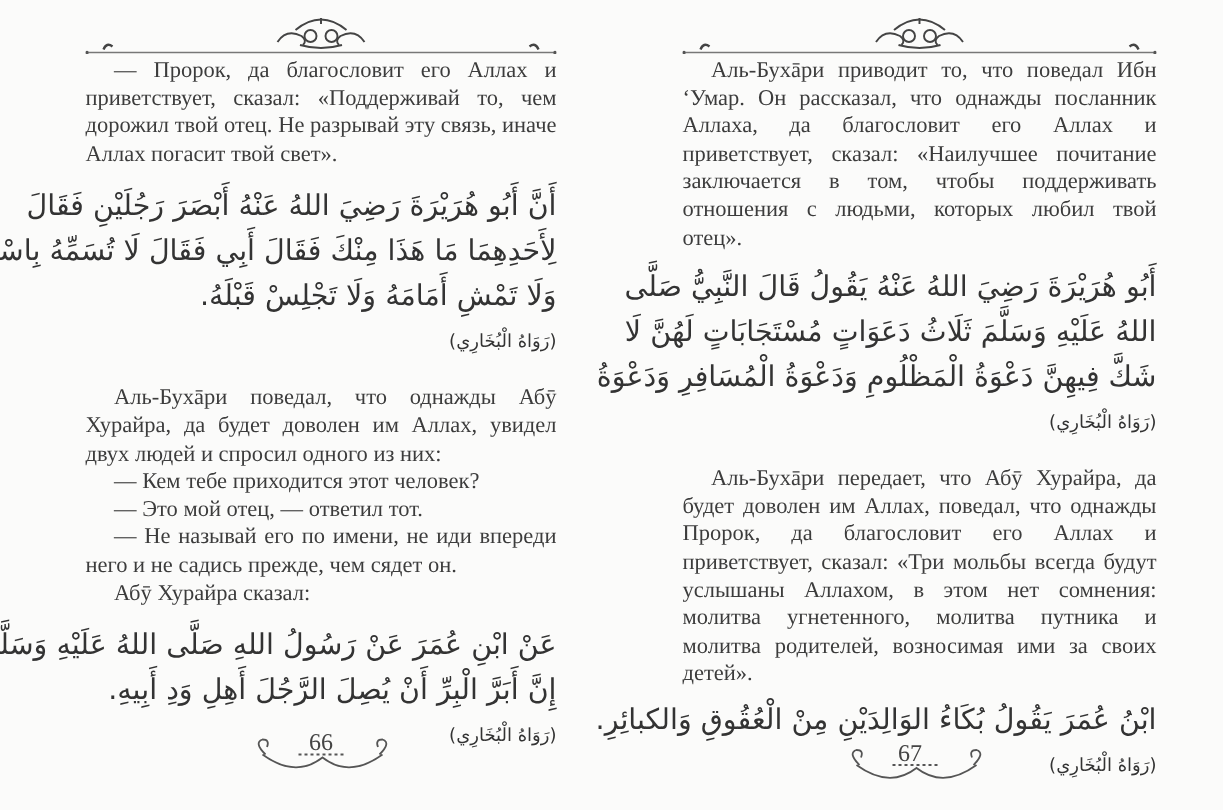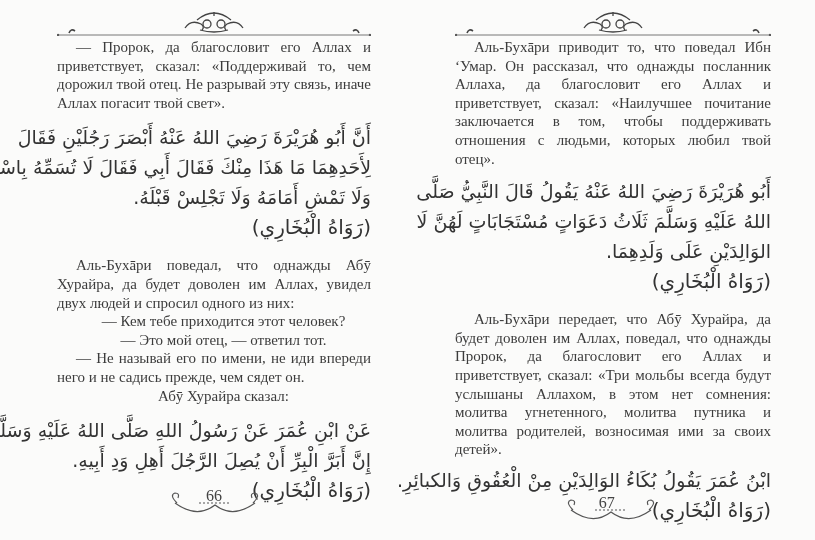--- a/index.html
+++ b/index.html
@@ -6,24 +6,24 @@
   body { width:815px; height:540px; background:#fbfbfa; overflow:hidden; position:relative;
          font-family:"Liberation Serif","DejaVu Serif",serif; color:#3c3c3c; }
   .page { position:absolute; top:0; height:424px; }
   .page.left { left:57px; width:314px; }
   .page.right { left:455px; width:316px; }
   .header { position:absolute; top:6px; left:0; width:100%; height:28px; }
   .header svg { position:absolute; left:0; top:0; }
   .content { position:absolute; top:38px; left:0; width:100%; }
   .ru { font-size:15px; line-height:18.6px; text-align:justify; margin:0; }
   .ru.indent { text-indent:19px; }
-  .ru.dash { text-indent:19px; text-align:center; }
+  .ru.dash { text-indent:19px; text-align:left; }
   .ar { direction:rtl; font-family:"DejaVu Sans",sans-serif; font-size:19px; line-height:30px;
         text-align:right; margin:0; color:#333; white-space:nowrap; }
-  .ar.src { font-size:20px; }
+  .ar.src { font-size:12px; }
   .gap { height:8px; }
   .footer { position:absolute; width:100%; text-align:center; }
   .footer .num { position:absolute; left:50%; transform:translateX(-50%); top:0; font-size:16px; color:#444; }
 </style>
 </head>
 <body>
 
 <div class="page left">
   <div class="header">
     <svg width="314" height="30" viewBox="0 0 314 30">
@@ -91,21 +91,21 @@
         <path d="M158 6 v4"></path>
         <path d="M144 24 q14 4 28 0"></path>
       </g>
     </svg>
   </div>
   <div class="content">
     <p class="ru indent">Аль-Бухāри приводит то, что поведал Ибн ‘Умар. Он рассказал, что однажды посланник Аллаха, да благословит его Аллах и приветствует, сказал: «Наилучшее почитание заключается в том, чтобы поддерживать отношения с людьми, которых любил твой отец».</p>
     <div class="gap"></div>
     <p class="ar">أَبُو هُرَيْرَةَ رَضِيَ اللهُ عَنْهُ يَقُولُ قَالَ النَّبِيُّ صَلَّى</p>
     <p class="ar">اللهُ عَلَيْهِ وَسَلَّمَ ثَلَاثُ دَعَوَاتٍ مُسْتَجَابَاتٍ لَهُنَّ لَا</p>
-    <p class="ar">الوَالِدَيْنِ عَلَى وَلَدِهِمَا.</p>
+    <p class="ar">شَكَّ فِيهِنَّ دَعْوَةُ الْمَظْلُومِ وَدَعْوَةُ الْمُسَافِرِ وَدَعْوَةُ</p>
     <p class="ar src">(رَوَاهُ الْبُخَارِي)</p>
     <div class="gap" style="height:14px"></div>
     <p class="ru indent">Аль-Бухāри передает, что Абӯ Хурайра, да будет доволен им Аллах, поведал, что однажды Пророк, да благословит его Аллах и приветствует, сказал: «Три мольбы всегда будут услышаны Аллахом, в этом нет сомнения: молитва угнетенного, молитва путника и молитва родителей, возносимая ими за своих детей».</p>
     <div class="gap" style="height:6px"></div>
     <p class="ar">ابْنُ عُمَرَ يَقُولُ بُكَاءُ الوَالِدَيْنِ مِنْ الْعُقُوقِ وَالكبائِرِ.</p>
     <p class="ar src">(رَوَاهُ الْبُخَارِي)</p>
   </div>
   <div class="footer" style="top:481px;margin-top:13px;">
     <svg width="316" height="30" viewBox="0 0 316 30">
       <g fill="none" stroke="#555" stroke-width="1.2">

